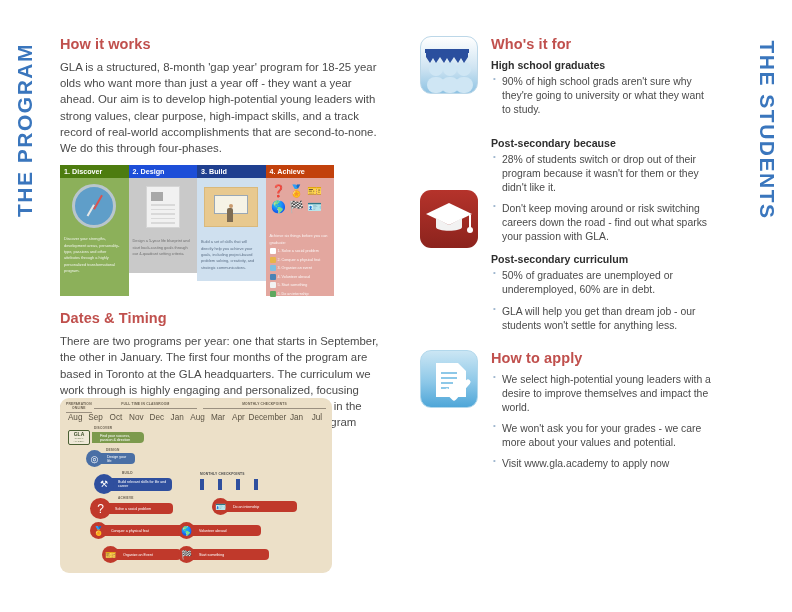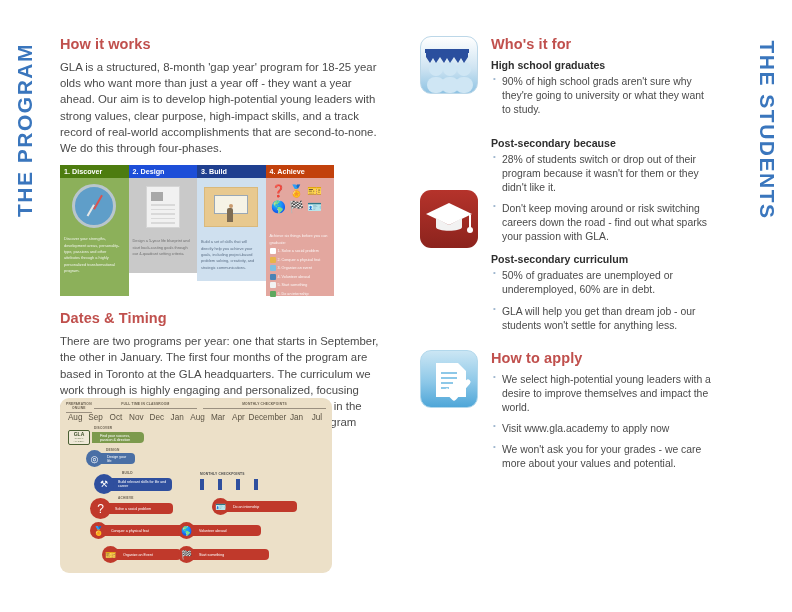--- a/index.html
+++ b/index.html
@@ -450,19 +450,19 @@
               <path d="M20 37 h8"></path>
           </g>
           <path d="M26 40 l7 7 l14 -16" stroke="#ffffff" stroke-width="5" fill="none" stroke-linecap="round" stroke-linejoin="round"></path>
           <path d="M26 40 l7 7 l14 -16" stroke="#ffffff" stroke-width="3" fill="none" stroke-linecap="round" stroke-linejoin="round"></path>
         </svg>
       </div>
       <div class="rbody">
         <h2 class="section-head">How to apply</h2>
         <ul class="bullets">
           <li>We select high-potential young leaders with a desire to improve themselves and impact the world.</li>
+          <li>We won't ask you for your grades - we care more about your values and potential.</li>
           <li>Visit www.gla.academy to apply now</li>
-          <li>We won't ask you for your grades - we care more about your values and potential.</li>
         </ul>
       </div>
     </div>
   </div>
 </div>
 
 </body></html>

